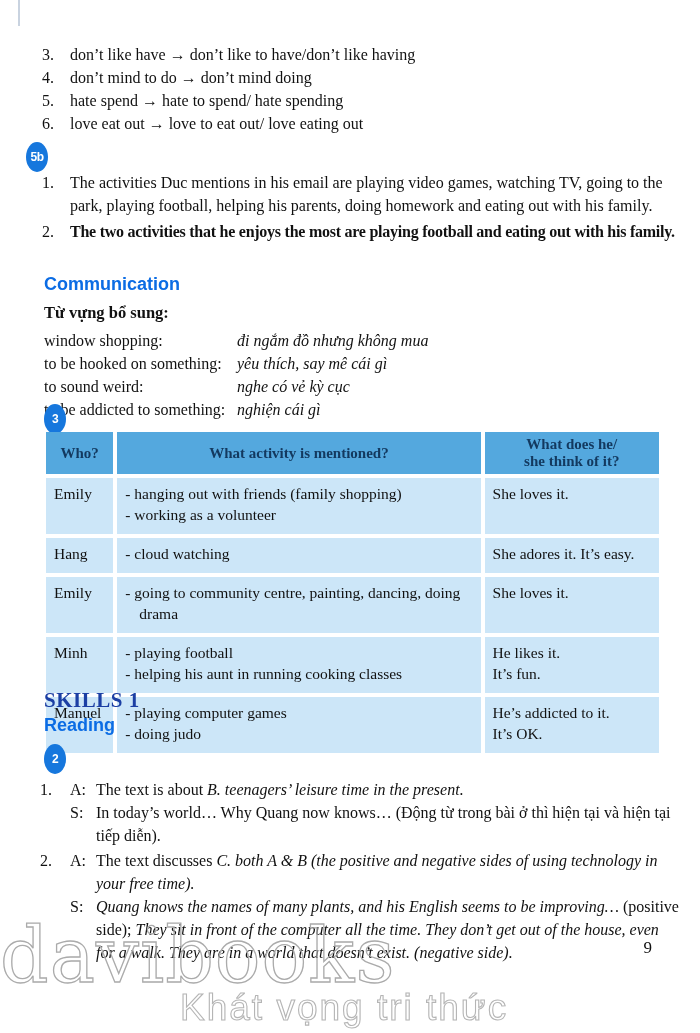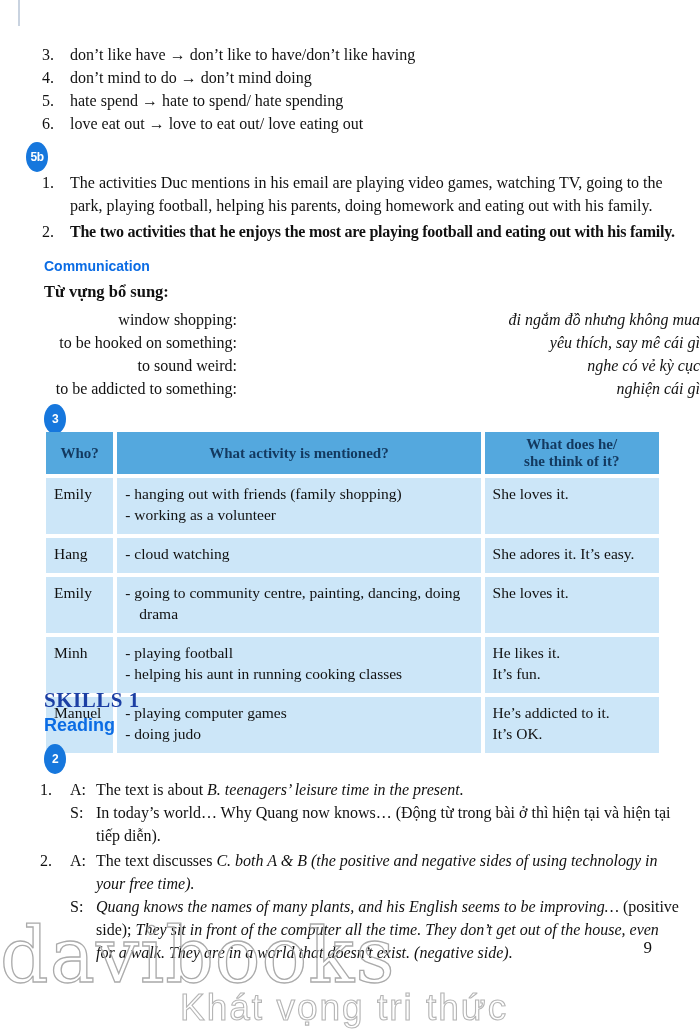--- a/index.html
+++ b/index.html
@@ -40,24 +40,24 @@
   .badge-3{position:absolute;left:44px;top:404px;}
   .badge-2{margin:8px 0 4px 44px;}
   
   .sec-5b{position:absolute;left:0;top:171px;width:700px;}
   .sec-5b .num-item{margin-bottom:3px;}
   
   .sec-comm{position:absolute;left:0;top:258px;width:700px;}
   .h-sans{
     font-family:"Liberation Sans", sans-serif;
     font-weight:bold;color:#0b6ce4;
-    font-size:14px;margin:0 0 8px 44px;
+    font-size:18px;margin:16px 0 8px 44px;
   }
   .vocab-title{font-size:16.5px;font-weight:bold;margin:0 0 6px 44px;}
-  .vocab-row{display:flex;font-size:16px;line-height:23px;text-align:right;}
+  .vocab-row{display:flex;font-size:16px;line-height:23px;}
   .vocab-row .term{width:193px;flex:none;margin-left:44px;}
   .vocab-row .meaning{flex:1;font-style:italic;}
   
   .act-table{
     position:absolute;left:42px;top:428px;
     border-collapse:separate;border-spacing:4px;
     width:621px;table-layout:fixed;
   }
   .act-table th{
     background:#54a8de;color:#13395f;

